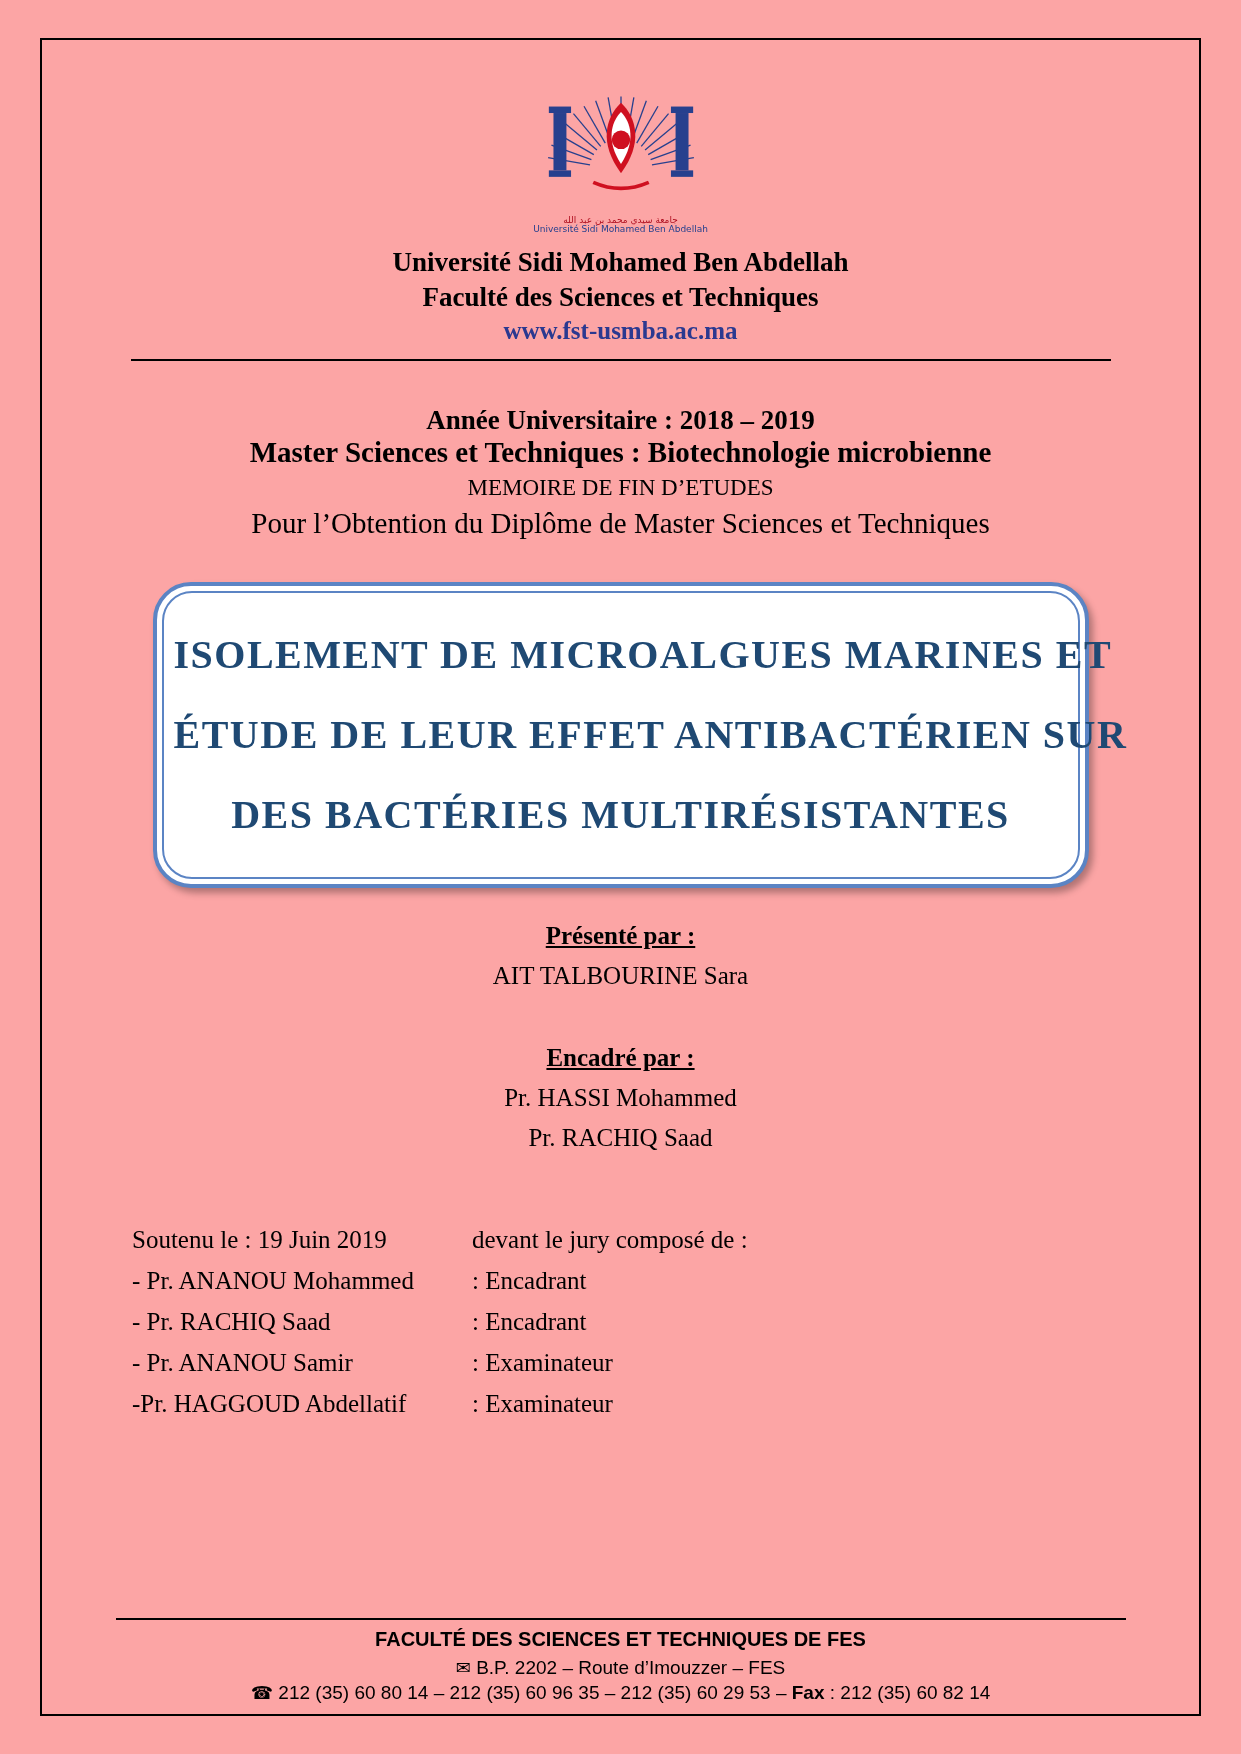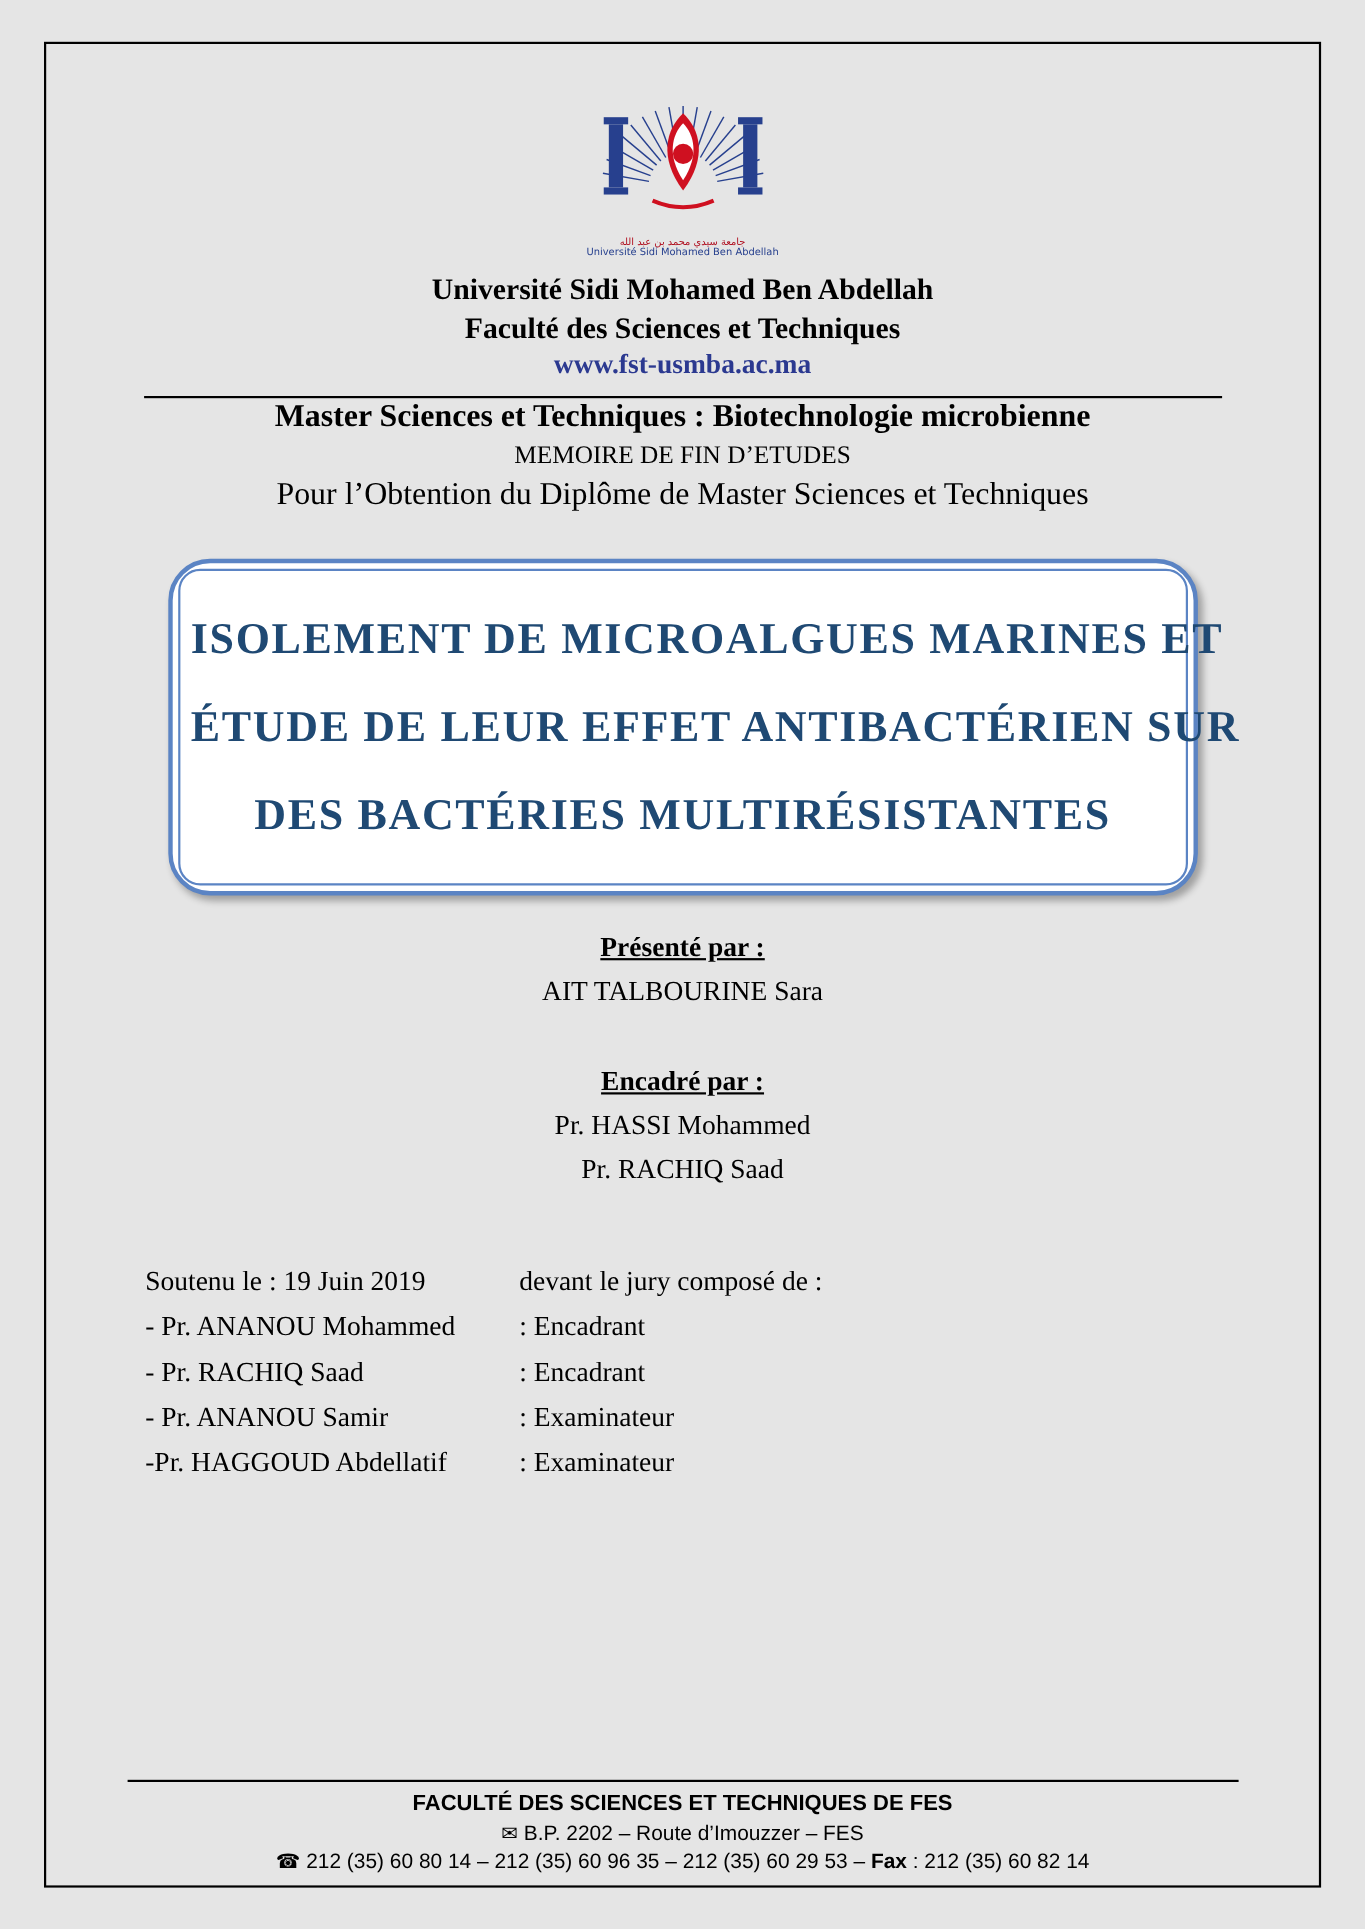--- a/index.html
+++ b/index.html
@@ -1,17 +1,17 @@
 <!DOCTYPE html>
 <html><head>
 <meta charset="utf-8">
 <style>
   html,body{margin:0;padding:0;background:#ffffff;}
   .page{
-    width:1241px;height:1754px;position:relative;background:#e5e5e5;
+    width:1241px;height:1754px;position:relative;background:#fca5a5;
     font-family:"Liberation Serif", serif;color:#000;overflow:hidden;
   }
   .frame{
     position:absolute;top:38px;left:40px;right:40px;bottom:38px;
     border:2px solid #000;
   }
   .content{padding-top:24px;text-align:center;}
 
   
   .logo{margin:0 auto;width:220px;line-height:1.1;}
@@ -32,21 +32,21 @@
   .memoire{margin-top:6px;font-size:23px;font-weight:normal;}
   .diploma{margin-top:6px;font-size:29px;}
 
   .title-box-outer{
     margin:42px auto 0;width:918px;
     border:4px solid #5b84c4;border-radius:38px;padding:5px;
     box-shadow:4px 5px 7px rgba(0,0,0,0.30);
     background:#fff;
   }
   .title-box-inner{
-    border:2px solid #5b84c4;border-radius:20px;padding:22px 10px;
+    border:2px solid #5b84c4;border-radius:30px;padding:22px 10px;
   }
   .title-line{
     font-size:40px;font-weight:bold;color:#1f4973;
     letter-spacing:1.5px;line-height:2.0;white-space:nowrap;
   }
 
   .section-label{margin-top:34px;font-size:25px;font-weight:bold;text-decoration:underline;}
   .person-name{margin-top:12px;font-size:25px;}
   .encadre{margin-top:54px;}
 
@@ -109,20 +109,21 @@
       </div>
 
       <div class="university">Université Sidi Mohamed Ben Abdellah</div>
       <div class="faculty">Faculté des Sciences et Techniques</div>
       <div class="website">
         <a>www.fst-usmba.ac.ma</a>
       </div>
 
       <div class="divider"></div>
 
+      <div class="year">Année Universitaire : 2018 – 2019</div>
 
       <div class="master">Master Sciences et Techniques : Biotechnologie microbienne</div>
       <div class="memoire">MEMOIRE DE FIN D’ETUDES</div>
       <div class="diploma">Pour l’Obtention du Diplôme de Master Sciences et Techniques</div>
 
       <div class="title-box-outer">
         <div class="title-box-inner">
           <div class="title-line">ISOLEMENT DE MICROALGUES MARINES ET</div>
           <div class="title-line">ÉTUDE DE LEUR EFFET ANTIBACTÉRIEN SUR</div>
           <div class="title-line">DES BACTÉRIES MULTIRÉSISTANTES</div>

